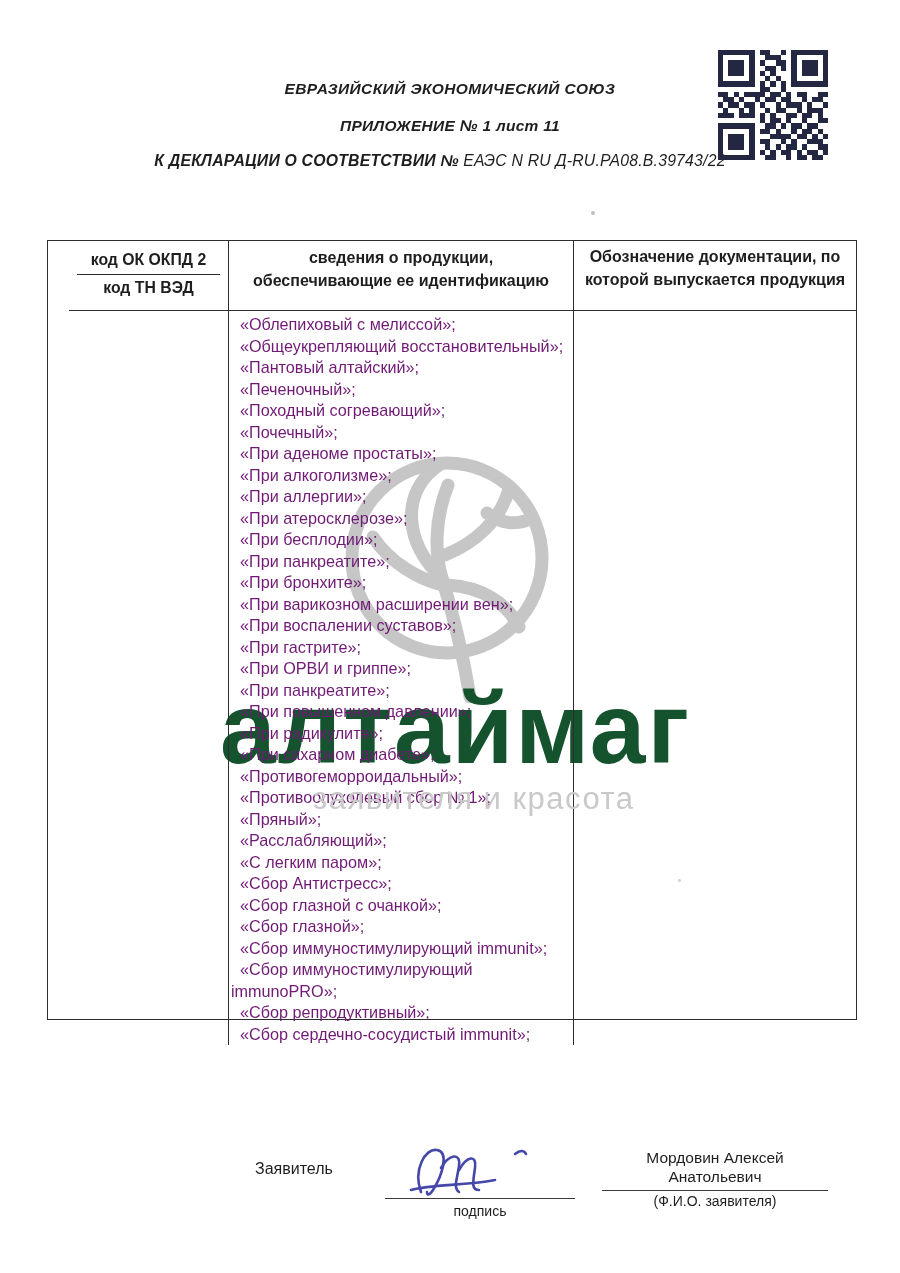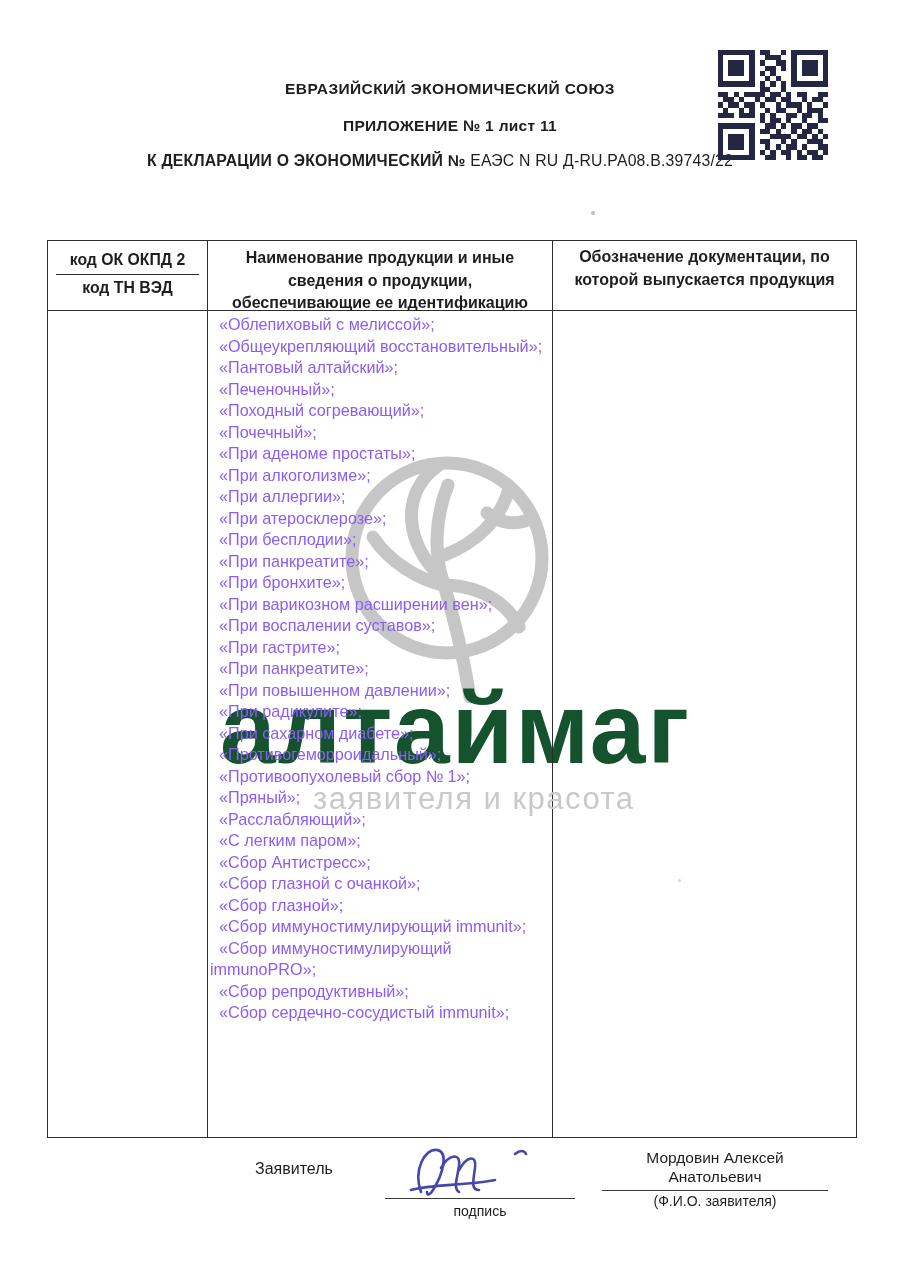--- a/index.html
+++ b/index.html
@@ -1,21 +1,21 @@
 <!DOCTYPE html>
 <html><head>
 <meta charset="utf-8">
 <style>
   html,body { margin:0; padding:0; background:#ffffff; }
   .page {
     position:relative; width:900px; height:1273px; background:#ffffff;
     font-family:"Liberation Sans", sans-serif; color:#1e1e1e; overflow:hidden;
   }
   
-  .hdr { position:absolute; left:0; width:900px; text-align:center; font-weight:bold; }
+  .hdr { position:absolute; left:0; width:900px; text-align:center; font-weight:bold;font-style:italic; }
   .hdr1 { top:80px;  font-size:15.5px; letter-spacing:.4px; }
   .hdr2 { top:117px; font-size:15.5px; letter-spacing:.3px; }
   .hdr3 { top:152px; font-size:15.8px; letter-spacing:.2px; width:880px; }
   .hdr3 .decl-number { font-weight:400; }
   
   .qr {
     position:absolute; left:718px; top:50px; width:110px; height:110px;
     display:grid; z-index:1;
   }
   .qr div[data-on="1"] { background:#232741; }
@@ -24,34 +24,35 @@
   .wm-brand {
     position:absolute; left:220px; top:678px; z-index:1;
     font-size:100px; line-height:1; font-weight:bold; letter-spacing:2px; color:#14532d;
   }
   .wm-tagline {
     position:absolute; left:313px; top:781px; z-index:3;
     font-size:31px; letter-spacing:1.5px; color:#c9c9c9;
   }
   
   .tbl {
-    position:absolute; left:47px; top:240px; width:810px; height:898px;
+    position:absolute; left:47px; top:240px; width:810px; height:780px;
     border:1.6px solid #2d2d2d; box-sizing:border-box; z-index:2;
     display:grid; grid-template-columns:160px 345px 1fr; grid-template-rows:70px 1fr;
     background:transparent;
+    padding-left:21px;
   }
   .cell { box-sizing:border-box; }
   .bR { border-right:1.5px solid #2d2d2d; }
   .bB { border-bottom:1.5px solid #2d2d2d; }
   .c1h { text-align:center; font-weight:bold; font-size:15.8px; padding-top:10px; }
   .c1h .rule { border-bottom:1.7px solid #2d2d2d; margin:5px 8px 4px 8px; }
   .c2h, .c3h { text-align:center; font-weight:bold; font-size:16px; line-height:22.5px; padding-top:6px; }
   .c3h { padding-top:5px; }
   .c2body { padding:3px 6px 0 2px; }
-  .product { font-size:16.2px; line-height:21.5px; text-indent:9px; color:#8b5cf6; }
+  .product { font-size:16.2px; line-height:21.5px; text-indent:9px; color:#701a75; }
   
   .applicant { position:absolute; left:255px; top:1160px; font-size:16px; z-index:2; }
   .sig-svg { position:absolute; left:403px; top:1140px; width:130px; height:62px; z-index:3; }
   .sig-line { position:absolute; left:385px; top:1198px; width:190px; border-top:1.6px solid #3a3a3a; z-index:2; }
   .sig-caption { position:absolute; left:385px; top:1203px; width:190px; text-align:center; font-size:14px; z-index:2; }
   .name-block { position:absolute; left:602px; top:1148px; width:226px; text-align:center; z-index:2; }
   .name-block .nm { font-size:15.5px; line-height:19px; }
   .name-block .name-line { border-top:1.6px solid #3a3a3a; margin-top:4px; }
   .name-block .nm-caption { font-size:14px; padding-top:2px; }
   
@@ -59,21 +60,21 @@
   .speck1 { left:591px; top:211px; width:4px; height:4px; background:#bdbdbd; }
   .speck2 { left:678px; top:879px; width:3px; height:3px; background:#d2d2d2; }
 </style>
 </head>
 <body>
 
 <div class="page">
 
   <div class="hdr hdr1">ЕВРАЗИЙСКИЙ ЭКОНОМИЧЕСКИЙ СОЮЗ</div>
   <div class="hdr hdr2">ПРИЛОЖЕНИЕ № 1 лист 11</div>
-  <div class="hdr hdr3"><span>К ДЕКЛАРАЦИИ О ЭКОНОМИЧЕСКИЙ №</span> <span class="decl-number">ЕАЭС N RU Д-RU.РА08.В.39743/22</span></div>
+  <div class="hdr hdr3"><span>К ДЕКЛАРАЦИИ О СООТВЕТСТВИИ №</span> <span class="decl-number">ЕАЭС N RU Д-RU.РА08.В.39743/22</span></div>
 
   <div class="qr" style="grid-template-columns: repeat(21, 1fr);">
       <div data-on="1"></div>
       <div data-on="1"></div>
       <div data-on="1"></div>
       <div data-on="1"></div>
       <div data-on="1"></div>
       <div data-on="1"></div>
       <div data-on="1"></div>
       <div data-on="0"></div>
@@ -530,21 +531,20 @@
   <div class="speck speck1"></div>
   <div class="speck speck2"></div>
 
   <div class="tbl">
     <div class="cell bR bB c1h">
       <div>код ОК ОКПД 2</div>
       <div class="rule"></div>
       <div>код ТН ВЭД</div>
     </div>
     <div class="cell bR bB c2h">
-      <div>Наименование продукции и иные</div>
       <div>сведения о продукции,</div>
       <div>обеспечивающие ее идентификацию</div>
     </div>
     <div class="cell bB c3h">
       <div>Обозначение документации, по</div>
       <div>которой выпускается продукция</div>
     </div>
     <div class="cell bR"></div>
     <div class="cell bR c2body">
         <div class="product">«Облепиховый с мелиссой»;</div>
@@ -556,20 +556,21 @@
         <div class="product">«При аденоме простаты»;</div>
         <div class="product">«При алкоголизме»;</div>
         <div class="product">«При аллергии»;</div>
         <div class="product">«При атеросклерозе»;</div>
         <div class="product">«При бесплодии»;</div>
         <div class="product">«При панкреатите»;</div>
         <div class="product">«При бронхите»;</div>
         <div class="product">«При варикозном расширении вен»;</div>
         <div class="product">«При воспалении суставов»;</div>
         <div class="product">«При гастрите»;</div>
+        <div class="product">«При ОРВИ и гриппе»;</div>
         <div class="product">«При панкреатите»;</div>
         <div class="product">«При повышенном давлении»;</div>
         <div class="product">«При радикулите»;</div>
         <div class="product">«При сахарном диабете»;</div>
         <div class="product">«Противогеморроидальный»;</div>
         <div class="product">«Противоопухолевый сбор № 1»;</div>
         <div class="product">«Пряный»;</div>
         <div class="product">«Расслабляющий»;</div>
         <div class="product">«С легким паром»;</div>
         <div class="product">«Сбор Антистресс»;</div>

